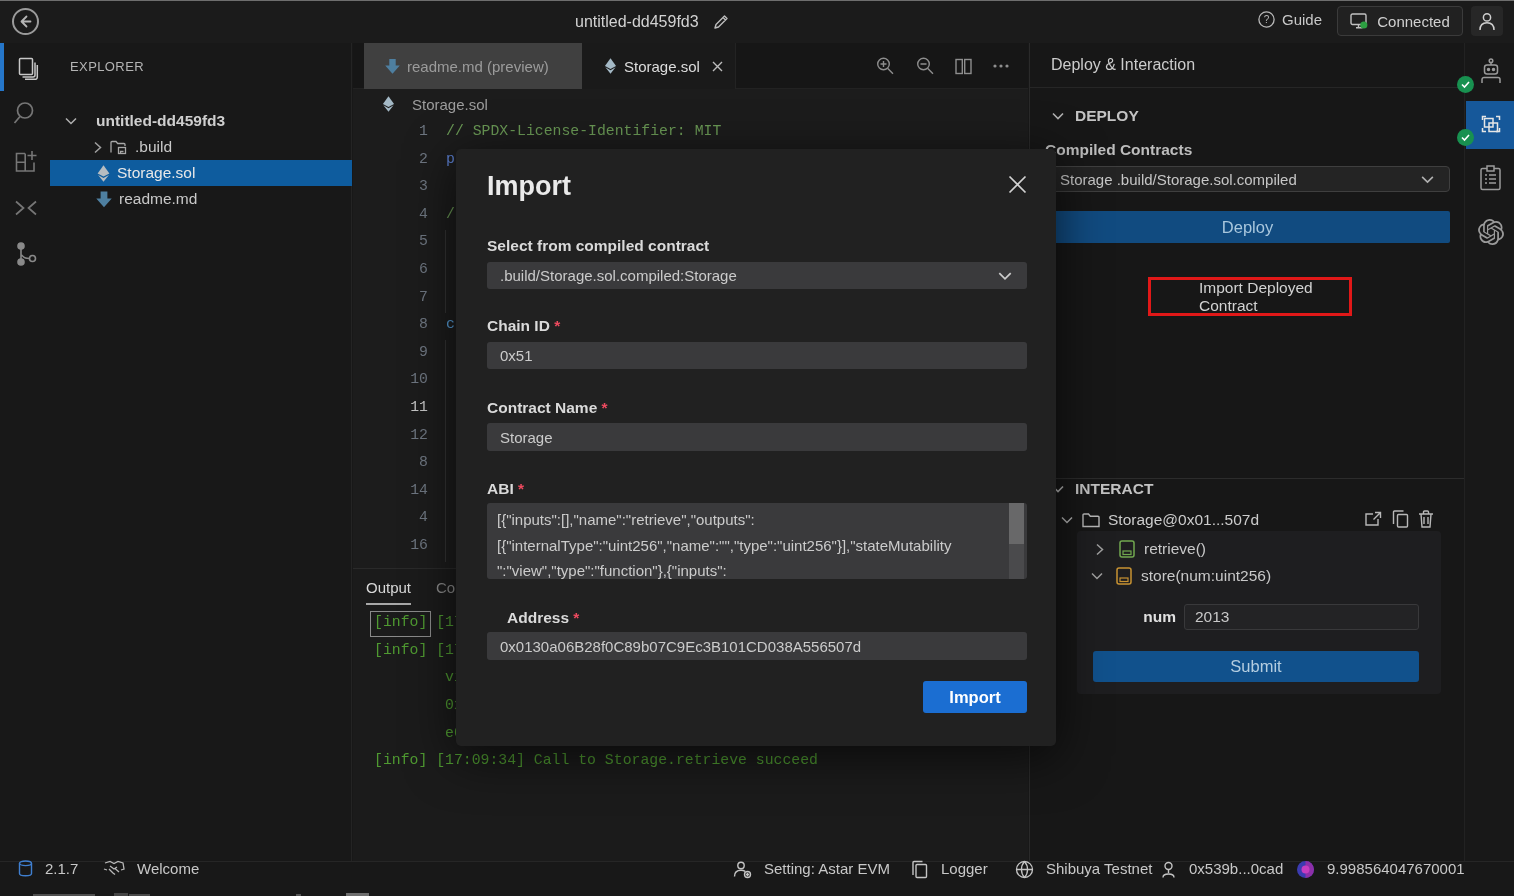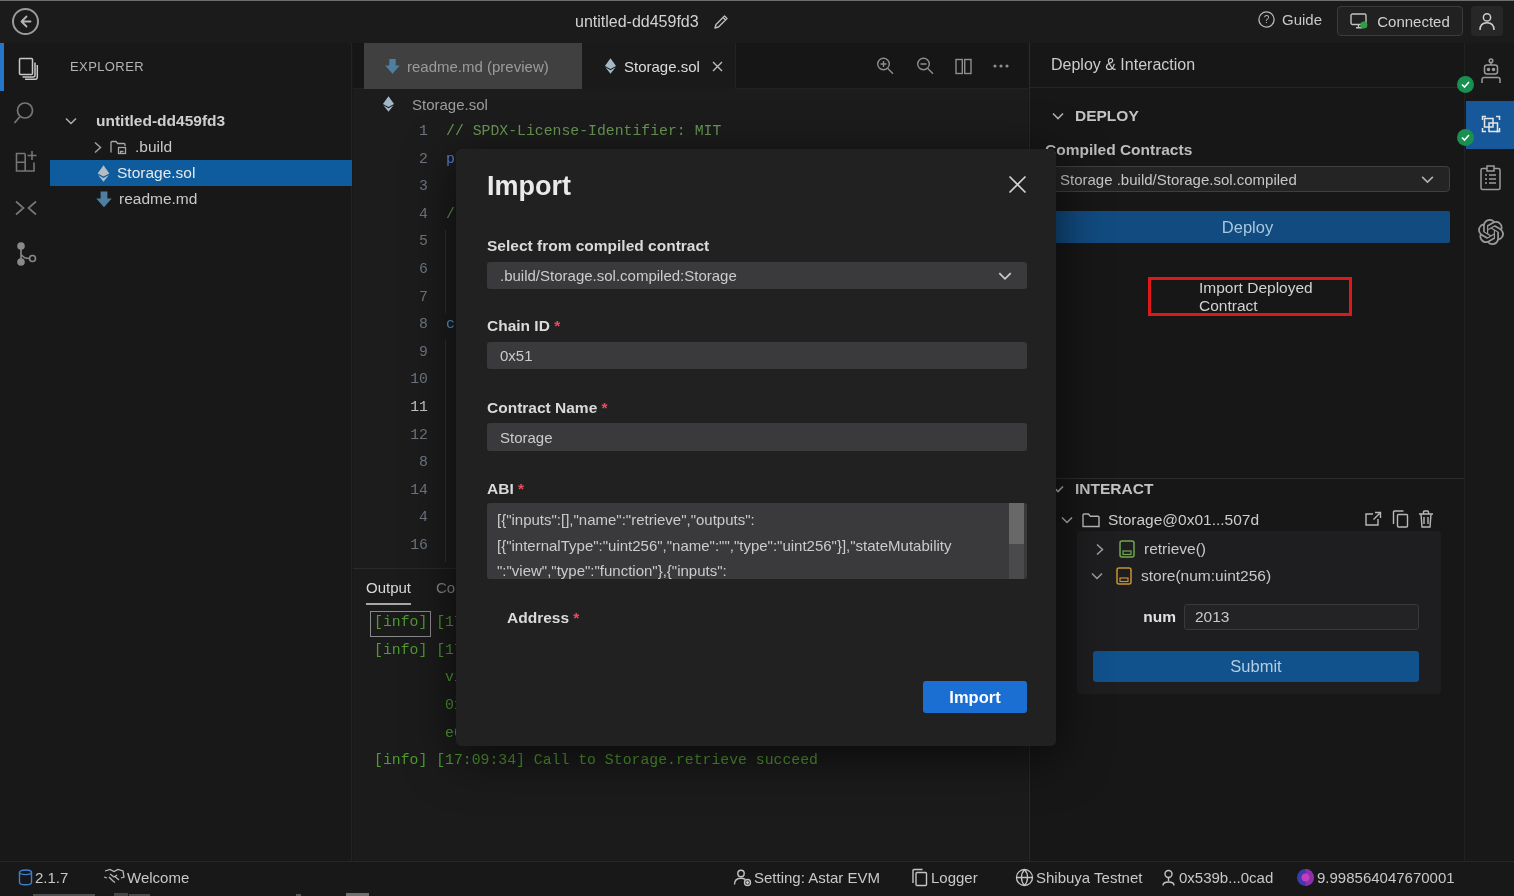--- a/index.html
+++ b/index.html
@@ -51,21 +51,21 @@
 #interline{position:absolute;left:0;top:435px;width:435px;height:1px;background:#2c2c2c;}
 #card{position:absolute;left:47px;top:488px;width:364px;height:163px;background:#1e1e20;border-radius:4px;}
 #numinput{position:absolute;left:107px;top:73px;width:235px;height:26px;background:#232325;border:1px solid #39393b;border-radius:3px;display:flex;align-items:center;font-size:15.5px;color:#c9c9c9;}
 #submitbtn{position:absolute;left:16px;top:120px;width:326px;height:31px;background:#11518c;border-radius:3px;display:flex;align-items:center;justify-content:center;font-size:16.5px;color:#b4cde0;}
 
 #ractbar{position:absolute;left:1464px;top:43px;width:50px;height:818px;background:#181818;border-left:1px solid #222222;}
 #ractblue{position:absolute;left:1px;top:58px;width:49px;height:48px;background:#16589a;}
 .badge{position:absolute;width:17px;height:17px;border-radius:50%;background:#189150;display:flex;align-items:center;justify-content:center;}
 
 #statusbar{position:absolute;left:0;top:861px;width:1514px;height:35px;background:#181818;border-top:1px solid #262626;font-size:15px;color:#c8c8c8;}
-.sitem{position:absolute;top:-2px;height:34px;display:flex;align-items:center;gap:2px;}
+.sitem{position:absolute;top:-2px;height:34px;display:flex;gap:12px;}
 
 #modal{position:absolute;left:456px;top:149px;width:600px;height:597px;background:#212121;border-radius:5px;box-shadow:0 10px 50px rgba(0,0,0,.65);z-index:50;}
 .mlabel{position:absolute;left:31px;font-size:15.5px;font-weight:bold;color:#dadada;}
 .req{color:#ee4a5f;font-weight:bold;}
 .minput{position:absolute;left:31px;width:540px;background:#3a3a3c;border-radius:3px;display:flex;align-items:center;font-size:15px;color:#cbcbcb;}
 #importbtn{position:absolute;left:467px;top:532px;width:104px;height:32px;background:#1b6ed2;border-radius:3px;display:flex;align-items:center;justify-content:center;font-size:16.5px;font-weight:bold;color:#ffffff;}
 </style>
 </head>
 <body>
 
@@ -483,20 +483,23 @@
     </div>
   <div class="mlabel" style="top:331px;">ABI <span class="req">*</span></div>
   <div class="minput" style="top:354px;height:76px;overflow:hidden;align-items:flex-start;">
     <div style="margin:4px 0 0 10px;line-height:25.5px;white-space:pre-wrap;width:505px;">[{"inputs":[],"name":"retrieve","outputs":
 [{"internalType":"uint256","name":"","type":"uint256"}],"stateMutability
 ":"view","type":"function"},{"inputs":</div>
     <div class="abs" style="left:522px;top:0;width:15px;height:76px;background:#4a4a4c;"></div>
     <div class="abs" style="left:522px;top:0;width:15px;height:41px;background:#686869;"></div>
   </div>
   <div class="mlabel" style="top:460px;margin-left:20px;">Address <span class="req">*</span></div>
+  <div class="minput" style="top:483px;height:28px;">
+      <span style="margin-left:13px">0x0130a06B28f0C89b07C9Ec3B101CD038A556507d</span>
+    </div>
   <div id="importbtn">Import</div>
 </div>
 
 <div class="abs" style="left:33px;top:894px;width:62px;height:2px;background:#4f4f4f;"></div>
 <div class="abs" style="left:114px;top:893px;width:14px;height:3px;background:#454545;"></div>
 <div class="abs" style="left:129px;top:894px;width:21px;height:2px;background:#4a4a4a;"></div>
 <div class="abs" style="left:296px;top:894px;width:5px;height:2px;background:#555555;"></div>
 <div class="abs" style="left:346px;top:893px;width:23px;height:3px;background:#6e6e6e;"></div>
 
 </body></html>

